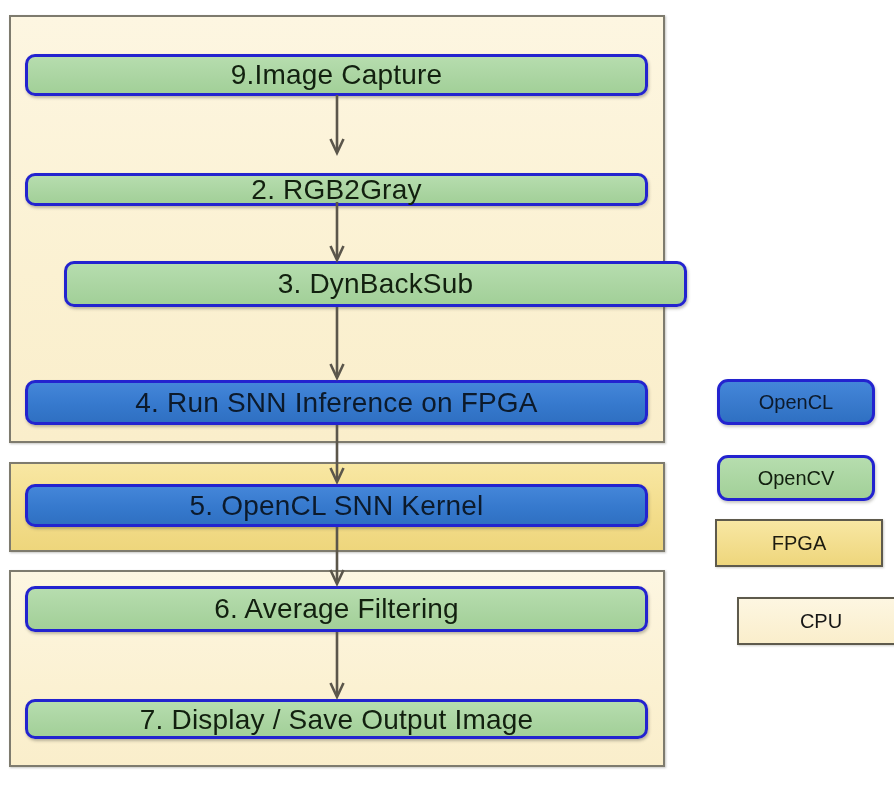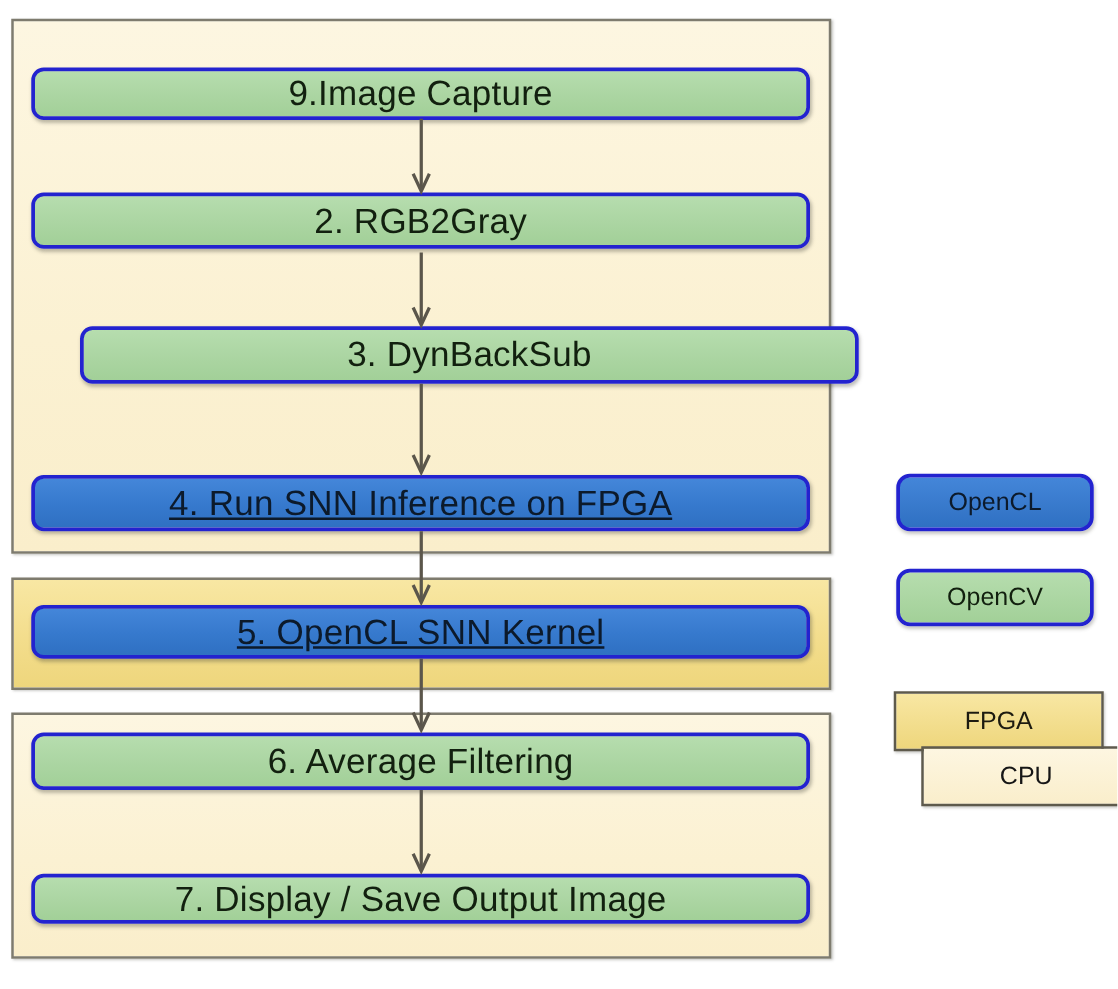--- a/index.html
+++ b/index.html
@@ -15,43 +15,43 @@
   .region-fpga{left:9px;top:462px;width:656px;height:90px;}
   .region-cpu-bottom{left:9px;top:570px;width:656px;height:197px;}
 
   
   .step{position:absolute;left:25px;width:623px;box-sizing:border-box;
         border:3px solid #2323cf;border-radius:10px;
         display:flex;align-items:center;justify-content:center;
         font-size:28px;letter-spacing:.2px;
         box-shadow:1px 2px 3px rgba(70,70,60,.35);}
   .step.green{background:linear-gradient(180deg,#b6ddae 0%,#abd5a2 55%,#a2d098 100%);color:#12200f;}
-  .step.blue{background:linear-gradient(180deg,#4486d9 0%,#3679cd 55%,#2f70c2 100%);color:#0c1a2b;text-decoration:underline;}
+  .step.blue{background:linear-gradient(180deg,#4486d9 0%,#3679cd 55%,#2f70c2 100%);color:#0c1a2b;}
   .step-1{top:54px;height:42px;}
-  .step-2{top:154px;height:45px;}
+  .step-2{top:173px;height:33px;}
   .step-3{top:261px;height:46px;margin-left:39px;}
   .step-4{top:380px;height:45px;}
   .step-5{top:484px;height:43px;}
   .step-6{top:586px;height:46px;}
   .step-7{top:699px;height:40px;align-items:flex-end;}
 
   
   .arrows{position:absolute;left:0;top:0;width:894px;height:791px;pointer-events:none;}
 
   
   .legend-item{position:absolute;box-sizing:border-box;
         display:flex;align-items:center;justify-content:center;
         font-size:20px;color:#141414;}
   .legend-rounded{left:717px;width:158px;height:46px;border:3px solid #2323cf;border-radius:11px;
         box-shadow:1px 2px 3px rgba(70,70,60,.3);}
   .legend-square{left:715px;width:168px;height:48px;border:2px solid #5e5a4c;
         box-shadow:1px 1px 2px rgba(90,90,80,.3);}
   .legend-opencl{top:379px;background:linear-gradient(180deg,#4486d9,#2f70c2);color:#0c1a2b;}
   .legend-opencv{top:455px;background:linear-gradient(180deg,#b6ddae,#a2d098);color:#12200f;}
-  .legend-fpga{top:553px;background:linear-gradient(180deg,#f8e7a3,#eed67c);color:#1d1b10;}
+  .legend-fpga{top:519px;background:linear-gradient(180deg,#f8e7a3,#eed67c);color:#1d1b10;}
   .legend-cpu{top:597px;background:linear-gradient(180deg,#fdf6e1,#faeecb);color:#161616;margin-left:22px;}
 </style>
 </head>
 <body>
 
 <div class="stage">
 
   <div class="region cpu region-cpu-top"></div>
   <div class="region fpga region-fpga"></div>
   <div class="region cpu region-cpu-bottom"></div>

